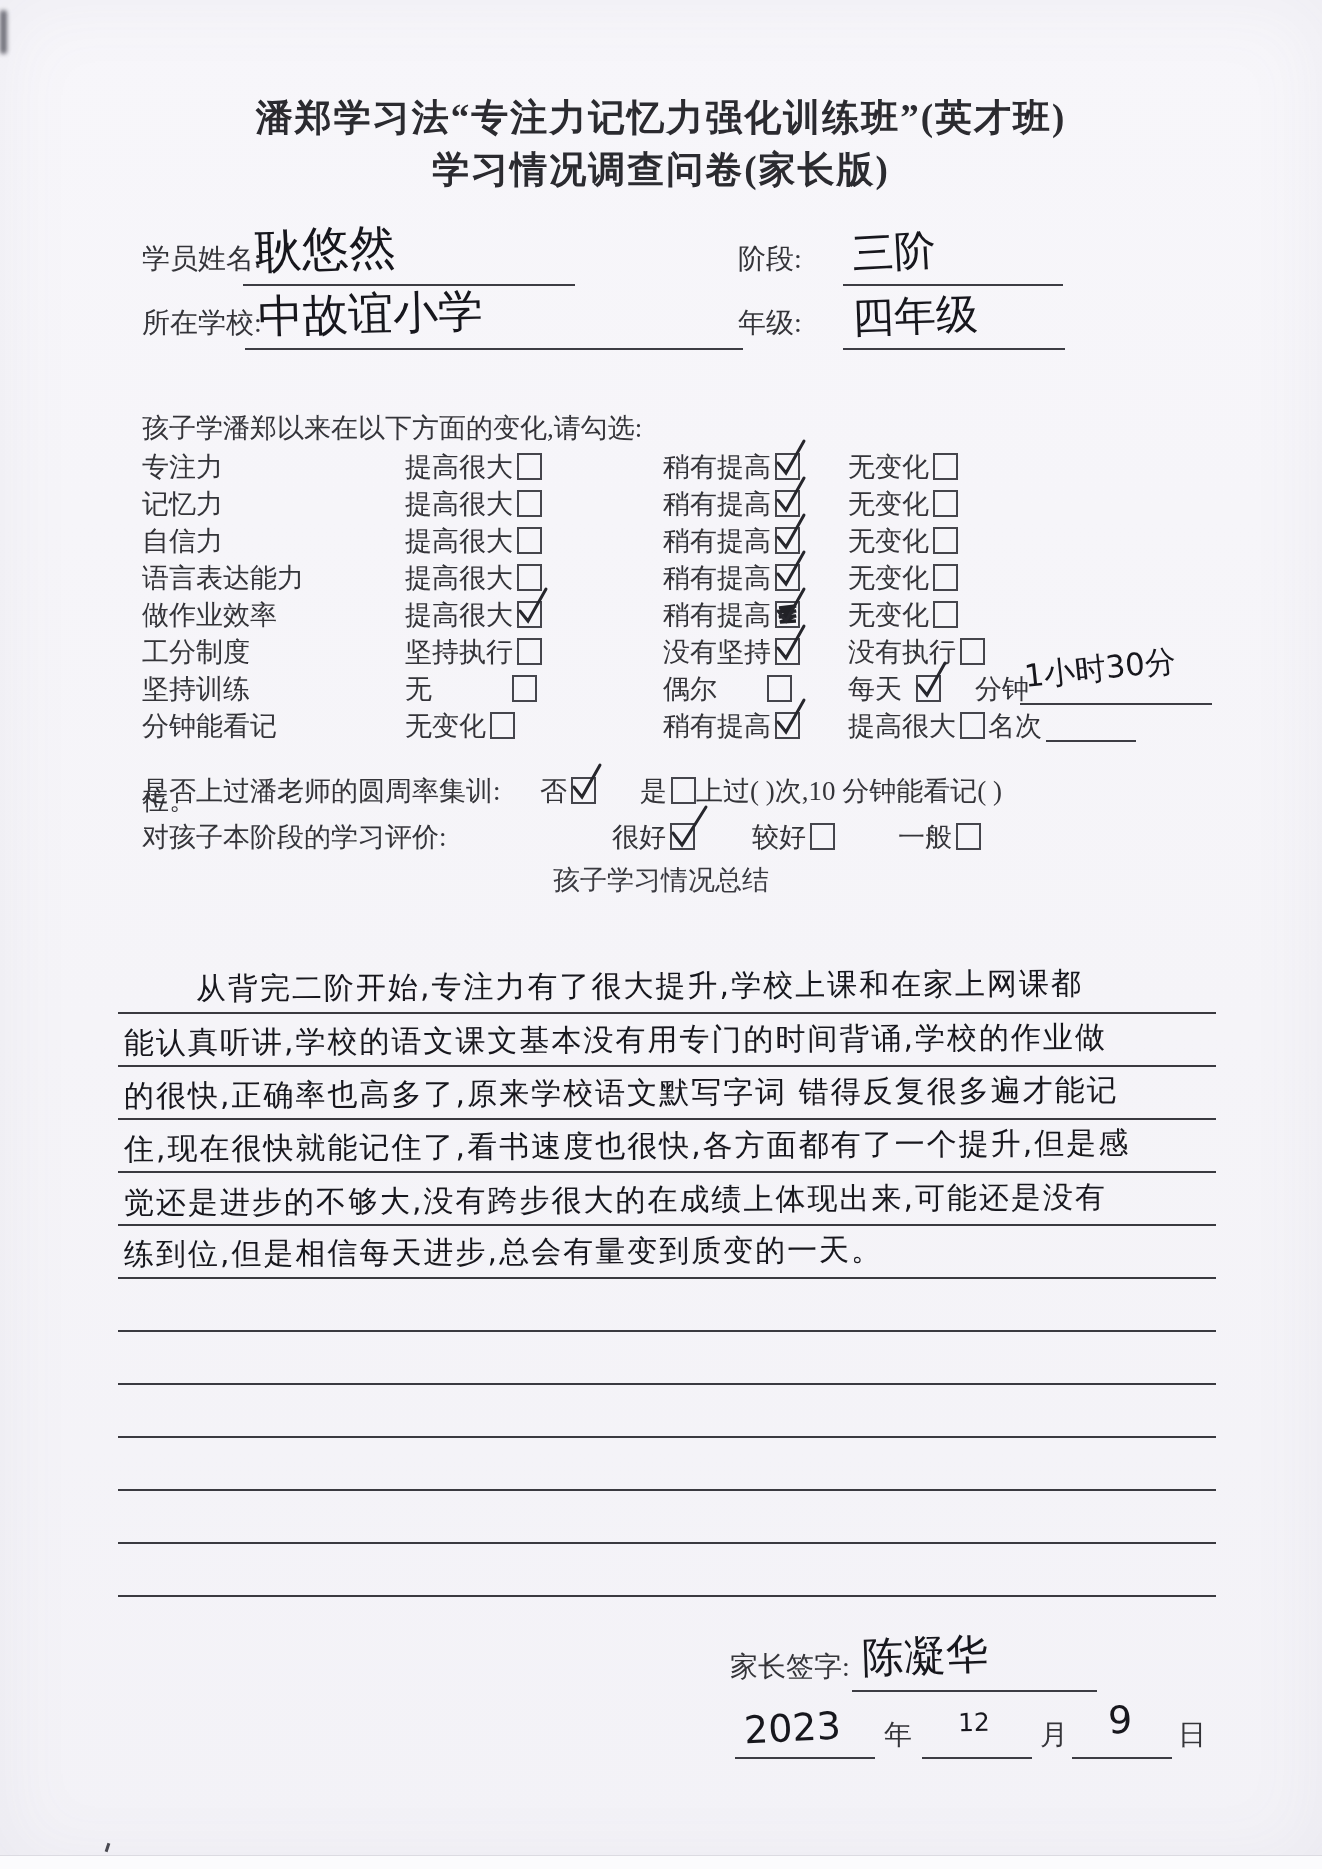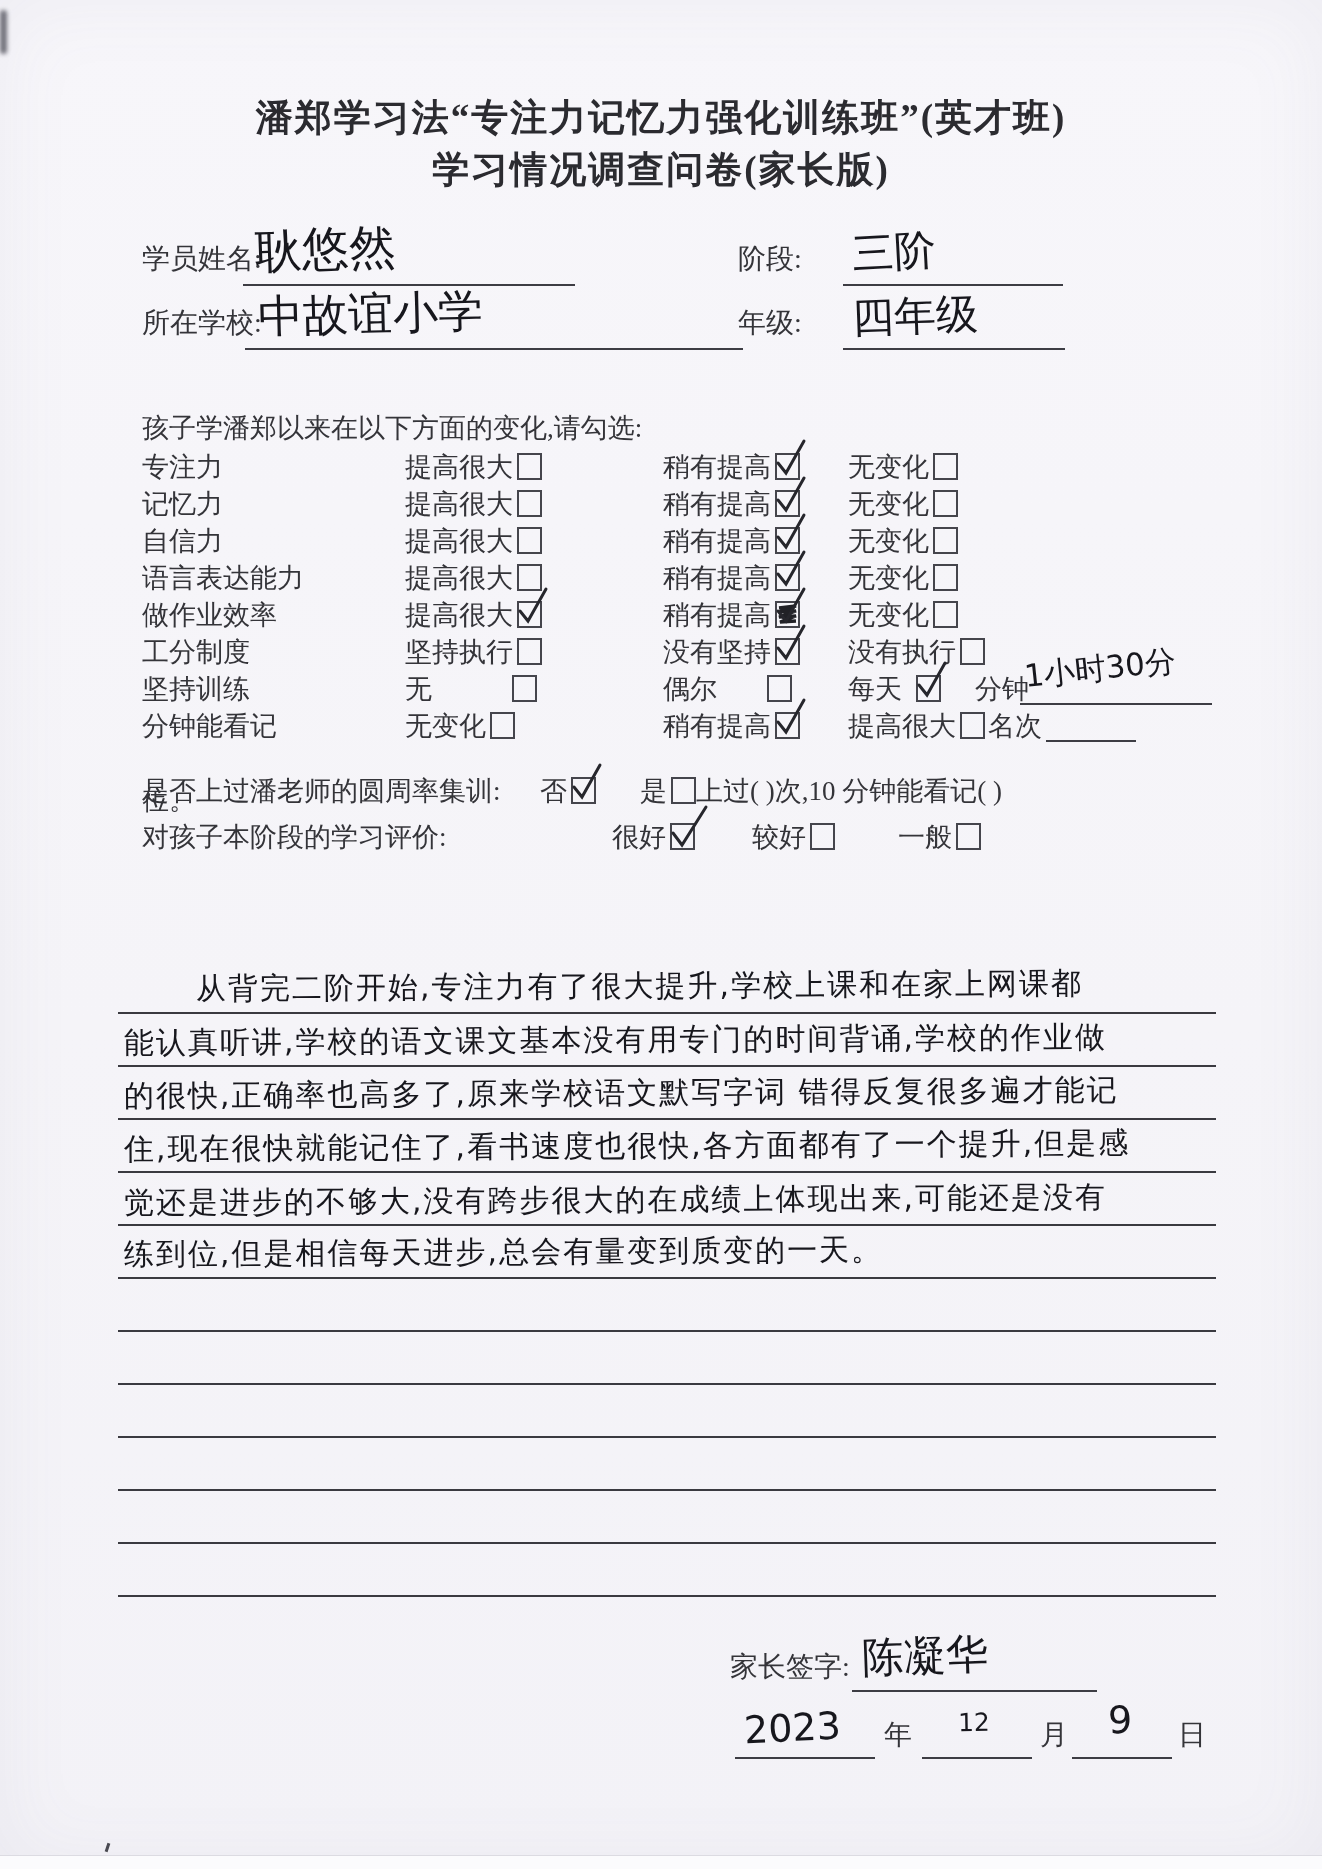--- a/index.html
+++ b/index.html
@@ -172,20 +172,21 @@
 
   <div class="cl-row" style="top:819px;">
     <span class="cl-label">对孩子本阶段的学习评价:</span>
     <span style="position:absolute;left:612px;white-space:nowrap;"><span>很好</span><span class="box"><svg class="tick" width="44" height="50">
             <path d="M7 26 L16 38 L40 0" fill="none" stroke="#26262c" stroke-width="3" stroke-linecap="round"></path>
           </svg></span></span>
     <span style="position:absolute;left:752px;white-space:nowrap;"><span>较好</span><span class="box"></span></span>
     <span style="position:absolute;left:898px;white-space:nowrap;"><span>一般</span><span class="box"></span></span>
   </div>
 
+  <div style="position:absolute;top:862px;left:0;width:100%;text-align:center;font-size:27px;color:#3a3a40;">孩子学习情况总结</div>
 
   <span class="hw sum-hw" style="left:196px;top:966px;">从背完二阶开始,专注力有了很大提升,学校上课和在家上网课都</span>
   <span class="hw sum-hw" style="left:124px;top:1020px;">能认真听讲,学校的语文课文基本没有用专门的时间背诵,学校的作业做</span>
   <span class="hw sum-hw" style="left:124px;top:1073px;">的很快,正确率也高多了,原来学校语文默写字词 错得反复很多遍才能记</span>
   <span class="hw sum-hw" style="left:124px;top:1126px;">住,现在很快就能记住了,看书速度也很快,各方面都有了一个提升,但是感</span>
   <span class="hw sum-hw" style="left:124px;top:1180px;">觉还是进步的不够大,没有跨步很大的在成绩上体现出来,可能还是没有</span>
   <span class="hw sum-hw" style="left:124px;top:1232px;">练到位,但是相信每天进步,总会有量变到质变的一天。</span>
 
   <div class="sum-line" style="top:1012px;"></div>
   <div class="sum-line" style="top:1065px;"></div>

